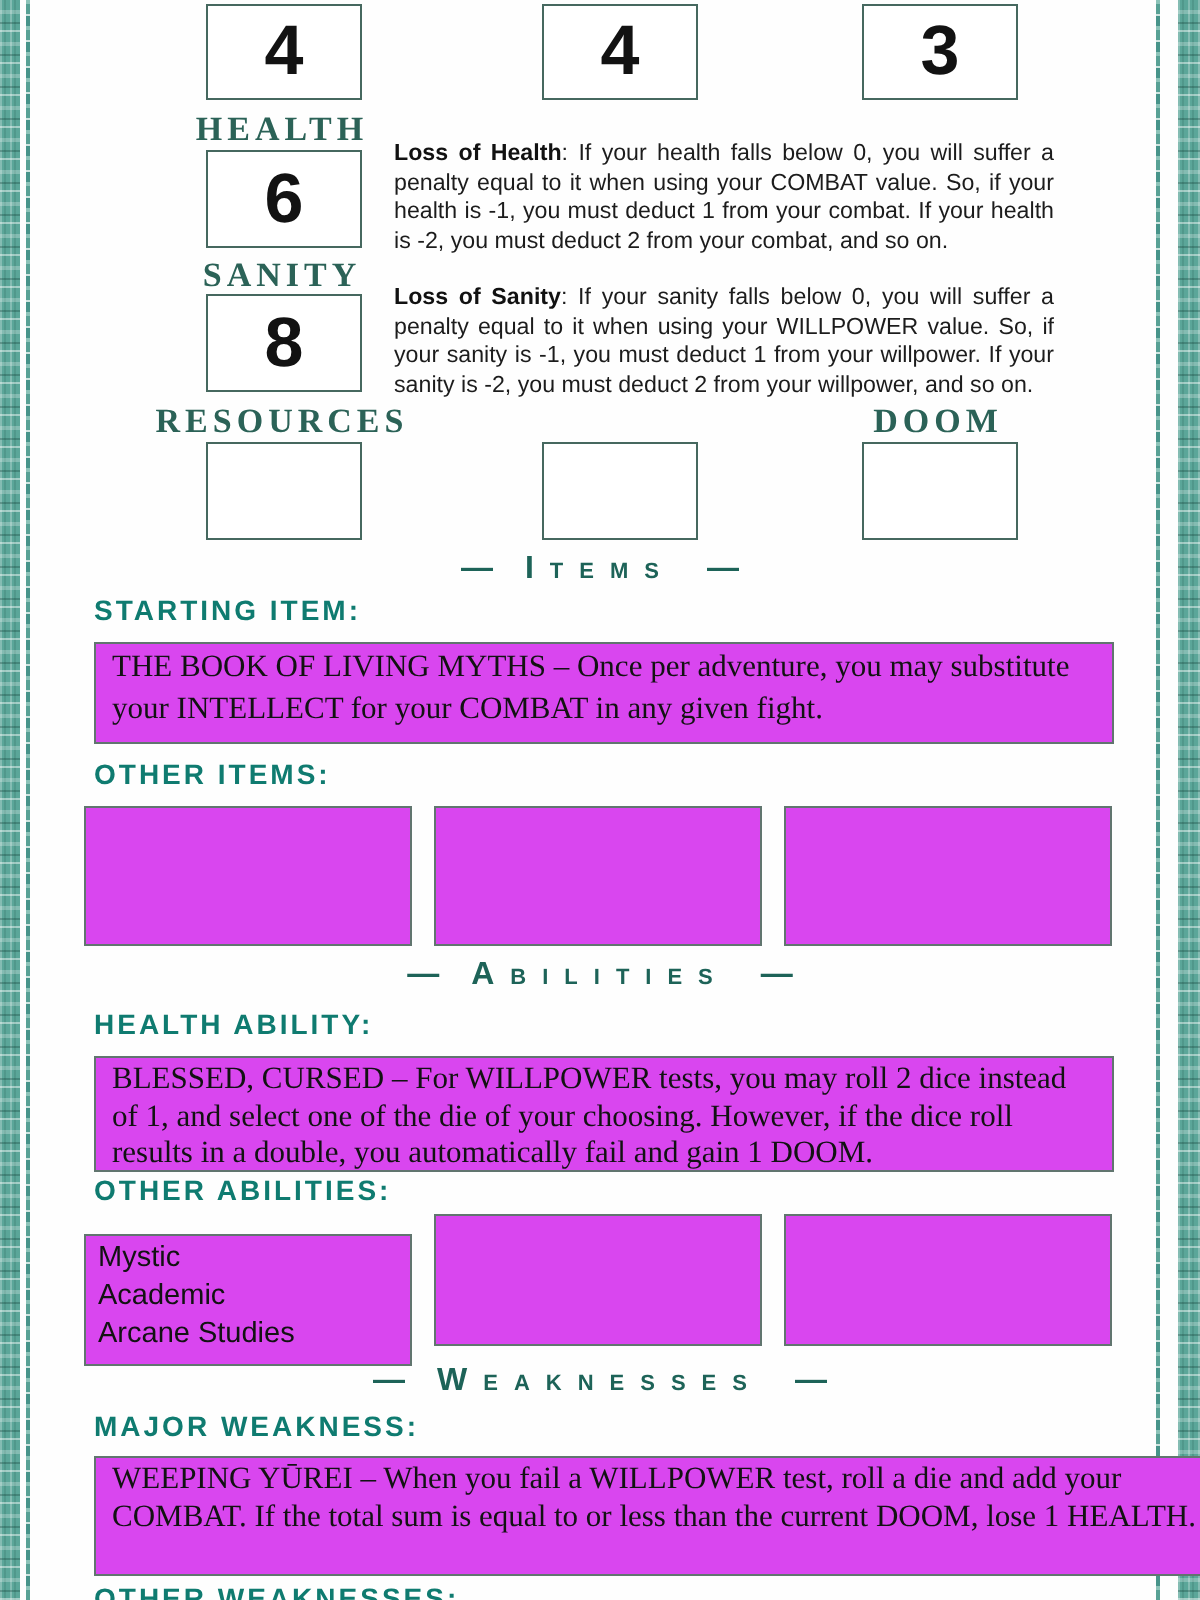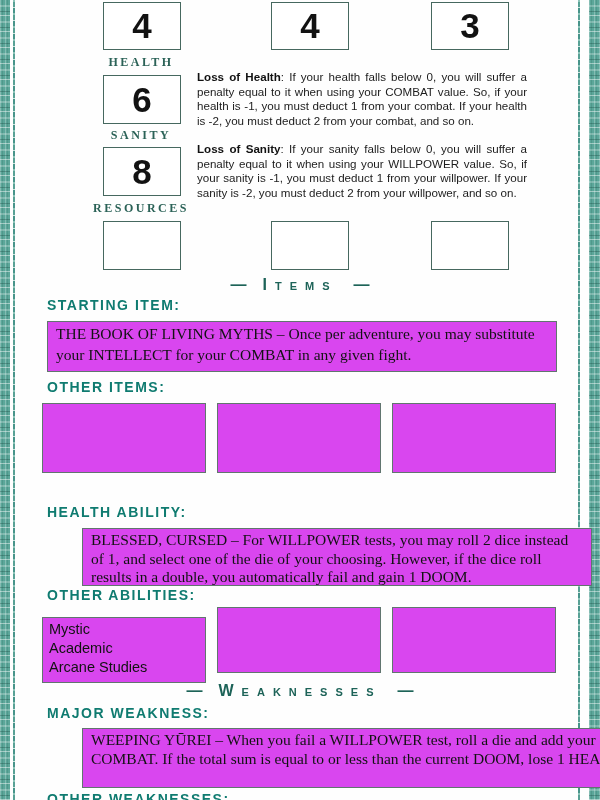--- a/index.html
+++ b/index.html
@@ -23,21 +23,21 @@
   
   .statbox {
     position:absolute; width:76px; height:46px;
     border:1.5px solid #46685f; background:#fff;
     display:flex; align-items:center; justify-content:center;
     font-weight:bold; font-size:35px; color:#121212;
   }
   .statlabel {
     position:absolute; width:180px; text-align:center;
     font-family:"Liberation Serif", serif; font-weight:bold;
-    font-size:12px; letter-spacing:2.5px; color:#2b6257;
+    font-size:17px; letter-spacing:2.5px; color:#2b6257;
   }
   .rulep {
     position:absolute; left:197px; width:330px;
     font-size:11.6px; line-height:14.5px; text-align:justify; color:#1c1c1c;
   }
   .rulep b { color:#111; }
   .divider {
     position:absolute; left:0; width:600px; text-align:center;
     font-weight:bold; font-size:16px; color:#1d6358;
   }
@@ -45,21 +45,21 @@
   .divider .divlabel { letter-spacing:8px; font-variant:small-caps; }
   .heading {
     position:absolute; left:47px;
     font-weight:bold; font-size:14px; letter-spacing:1.5px; color:#0f7b70;
   }
   .fieldbox {
     position:absolute; border:1px solid #61756f; background:#d946ef;
     font-family:"Liberation Serif", serif; font-size:15.5px; color:#121212;
     padding:2px 8px; box-sizing:border-box;
   }
-  .lh18 { line-height:18.5px;margin-left:35px; }
+  .lh18 { line-height:18.5px; }
   .lh20 { line-height:20.5px; }
   .listbox {
     font-family:"Liberation Sans", sans-serif; font-size:14.5px;
     line-height:19px; white-space:pre-line; padding:2px 6px;
   }
 </style>
 </head>
 <body>
 
 <div class="sheet">
@@ -95,34 +95,38 @@
     <b>Loss of Sanity</b><span>: If your sanity falls below 0, you will suffer a penalty equal to it when using your WILLPOWER value. So, if your sanity is -1, you must deduct 1 from your willpower. If your sanity is -2, you must deduct 2 from your willpower, and so on.</span>
   </div>
 
   <div class="statlabel" style="left:51px; top:201px;">RESOURCES</div>
   <div class="statbox" style="left:103px; top:221px; height:47px; font-size:22px;">
       <span></span>
     </div>
   <div class="statbox" style="left:271px; top:221px; height:47px; font-size:22px;">
       <span></span>
     </div>
+  <div class="statlabel" style="left:379px; top:201px;">DOOM</div>
   <div class="statbox" style="left:431px; top:221px; height:47px; font-size:22px;">
       <span></span>
     </div>
 
   <div class="divider" style="top:276px;">
     <span class="dash">—</span><span class="divlabel">Items</span><span class="dash">—</span>
   </div>
   <div class="heading" style="top:297px;">STARTING ITEM:</div>
   <div class="fieldbox lh20" style="left:47px; top:321px; width:510px; height:51px;"><span>THE BOOK OF LIVING MYTHS – Once per adventure, you may substitute your INTELLECT for your COMBAT in any given fight.</span></div>
   <div class="heading" style="top:379px;">OTHER ITEMS:</div>
   <div class="fieldbox" style="left:42px; top:403px; width:164px; height:70px;"><span></span></div>
   <div class="fieldbox" style="left:217px; top:403px; width:164px; height:70px;"><span></span></div>
   <div class="fieldbox" style="left:392px; top:403px; width:164px; height:70px;"><span></span></div>
 
+  <div class="divider" style="top:479px;">
+    <span class="dash">—</span><span class="divlabel">Abilities</span><span class="dash">—</span>
+  </div>
   <div class="heading" style="top:504px;">HEALTH ABILITY:</div>
   <div class="fieldbox lh18" style="left:47px; top:528px; width:510px; height:58px;"><span>BLESSED, CURSED – For WILLPOWER tests, you may roll 2 dice instead of 1, and select one of the die of your choosing. However, if the dice roll results in a double, you automatically fail and gain 1 DOOM.</span></div>
   <div class="heading" style="top:587px;">OTHER ABILITIES:</div>
   <div class="fieldbox listbox" style="left:42px; top:617px; width:164px; height:66px;"><span>Mystic
 Academic
 Arcane Studies</span></div>
   <div class="fieldbox listbox" style="left:217px; top:607px; width:164px; height:66px;"><span></span></div>
   <div class="fieldbox listbox" style="left:392px; top:607px; width:164px; height:66px;"><span></span></div>
 
   <div class="divider" style="top:682px;">

